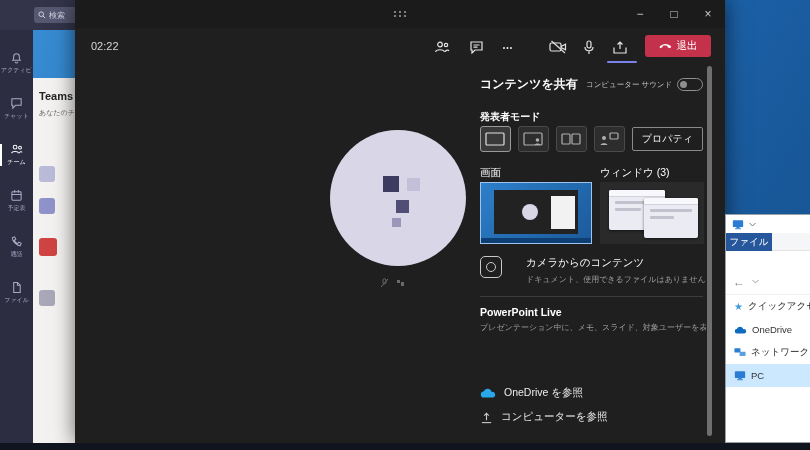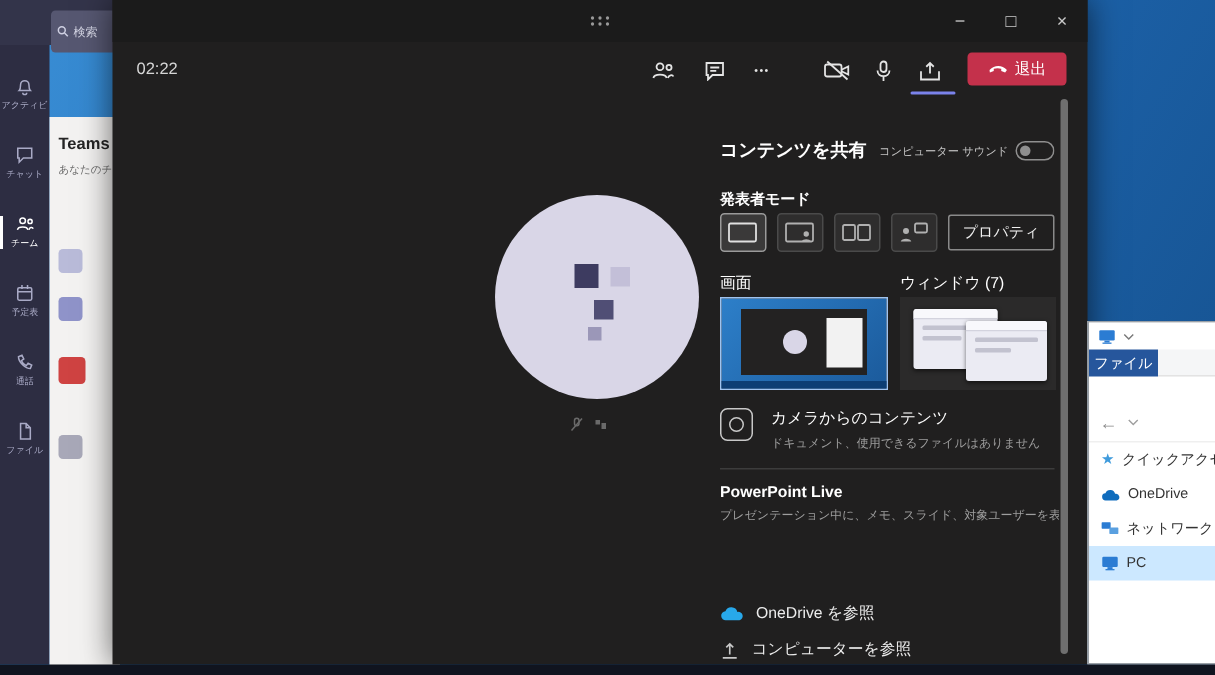--- a/index.html
+++ b/index.html
@@ -3,21 +3,21 @@
 <meta charset="utf-8">
 <style>
   * { margin:0; padding:0; box-sizing:border-box; }
   body { font-family:"Liberation Sans","DejaVu Sans",sans-serif; background:#000; }
   .screen { position:relative; width:810px; height:450px; overflow:hidden;
             background:linear-gradient(120deg,#3a8fd6 0%,#1e66b0 55%,#15508c 100%); }
 
   
   .teams-app { position:absolute; left:0; top:0; width:80px; height:443px; }
   .t-titlebar { position:absolute; left:0; top:0; width:80px; height:30px; background:#33344a; }
-  .t-search { position:absolute; left:34px; top:7px; width:46px; height:28px; background:#565771;
+  .t-search { position:absolute; left:34px; top:7px; width:46px; height:16px; background:#565771;
               border-radius:3px; display:flex; align-items:center; gap:3px; padding:0 4px;
               color:#d3d4e3; font-size:8px; overflow:hidden; white-space:nowrap; }
   .t-rail { position:absolute; left:0; top:30px; width:33px; height:413px; background:#2d2d42;
             display:flex; flex-direction:column; align-items:center; padding-top:10px; }
   .t-rail-item { width:33px; height:46px; display:flex; flex-direction:column; align-items:center;
                  justify-content:center; gap:2px; color:#a9aac6; position:relative; }
   .t-rail-item .lbl { font-size:6px; max-width:31px; overflow:hidden; white-space:nowrap; }
   .t-rail-item.active { color:#ffffff; }
   .t-rail-item.active::before { content:""; position:absolute; left:0; top:12px; bottom:12px;
                                 width:2px; background:#ffffff; }
@@ -47,21 +47,21 @@
              border-radius:3px; display:flex; align-items:center; justify-content:center; gap:5px;
              color:#fff; font-size:10.5px; }
   .m-avatar { position:absolute; left:255px; top:130px; width:136px; height:136px;
               border-radius:50%; background:#d9d6e7; overflow:hidden; }
   .m-avatar .sq { position:absolute; }
   .m-status { position:absolute; left:305px; top:278px; display:flex; gap:7px; opacity:.7; }
   .m-scroll { position:absolute; left:632px; top:66px; width:5px; height:370px;
               background:#6f6f6f; border-radius:3px; }
 
   
-  .panel { position:absolute; left:398px; top:80px; width:236px; bottom:0; color:#fff; }
+  .panel { position:absolute; left:398px; top:64px; width:236px; bottom:0; color:#fff; }
   .p-header { position:absolute; left:7px; top:12px; width:223px; display:flex; align-items:center;
               justify-content:space-between; overflow:hidden; }
   .p-title { font-size:12px; font-weight:bold; white-space:nowrap; }
   .p-sound { display:flex; align-items:center; gap:5px; flex:none; }
   .p-sound .lbl { font-size:7.5px; color:#c4c4c4; white-space:nowrap; max-width:86px; overflow:hidden; }
   .toggle { width:26px; height:13px; border:1px solid #8f8f8f; border-radius:7px; position:relative; flex:none; }
   .toggle::after { content:""; position:absolute; left:2px; top:2px; width:7px; height:7px;
                    border-radius:50%; background:#8f8f8f; }
   .p-presenter { position:absolute; left:7px; top:46px; font-size:10px; font-weight:bold; }
   .p-modes { position:absolute; left:7px; top:62px; width:223px; display:flex; gap:7px; align-items:center; }
@@ -77,21 +77,21 @@
                   border:1px solid #9fc3ef; background:linear-gradient(135deg,#2d7fc9,#1b5a9b); }
   .st-win { position:absolute; left:13px; top:7px; width:84px; height:44px; background:#232222; }
   .st-circle { position:absolute; left:28px; top:14px; width:16px; height:16px; border-radius:50%;
                background:#d9d6e7; }
   .st-panel { position:absolute; right:3px; top:6px; width:24px; height:33px; background:#f2f2f2; }
   .st-task { position:absolute; left:0; right:0; bottom:0; height:5px; background:#0d3e74; }
   .thumb-window { position:absolute; left:127px; top:118px; width:104px; height:62px; background:#2b2a2a; }
   .wt-card { position:absolute; background:#ebebf3; border-radius:2px; box-shadow:0 1px 3px rgba(0,0,0,.55); }
   .wt-card .hd { height:7px; background:#f8f8fc; border-bottom:1px solid #d3d3de; border-radius:2px 2px 0 0; }
   .wt-card .ln { height:3px; background:#c2c2cf; margin:4px 6px 0 6px; border-radius:1px; }
-  .p-camera { position:absolute; left:7px; top:192px; width:223px; display:flex; gap:12px; }
+  .p-camera { position:absolute; left:7px; top:192px; width:223px; display:flex; gap:24px; }
   .cam-icon { flex:none; width:22px; height:22px; border:1.5px solid #c8c8c8; border-radius:5px; position:relative; }
   .cam-icon::after { content:""; position:absolute; left:50%; top:50%; transform:translate(-50%,-50%);
                      width:8px; height:8px; border:1.5px solid #c8c8c8; border-radius:50%; }
   .cam-title { font-size:10.5px; }
   .cam-sub { font-size:8px; color:#9e9e9e; margin-top:4px; white-space:nowrap; overflow:hidden; max-width:188px; }
   .p-div { position:absolute; left:7px; top:232px; width:223px; height:1px; background:#3c3c3c; }
   .p-ppt-title { position:absolute; left:7px; top:242px; font-size:10.5px; font-weight:bold; }
   .p-ppt-sub { position:absolute; left:7px; top:258px; font-size:8px; color:#9e9e9e; width:226px;
                white-space:nowrap; overflow:hidden; }
   .p-nofiles { position:absolute; left:7px; top:280px; font-size:10.5px; color:#d8d8d8; width:136px;
@@ -336,21 +336,21 @@
           <svg width="20" height="14" viewBox="0 0 20 14" fill="none" stroke="#b0b0b0" stroke-width="1.2">
               <rect x="11" y="1" width="8" height="6" rx="1"></rect>
               <circle cx="5" cy="6" r="2" fill="#b0b0b0" stroke="none"></circle>
               <path d="M1.5 13c.6-2.5 6.4-2.5 7 0z" fill="#b0b0b0" stroke="none"></path>
             </svg>
         </div>
         <div class="p-bg-btn">プロパティ</div>
       </div>
 
       <div class="p-lbl-screen">画面</div>
-      <div class="p-lbl-window">ウィンドウ (7)</div>
+      <div class="p-lbl-window">ウィンドウ (3)</div>
 
       <div class="thumb-screen">
         <div class="st-win">
           <div class="st-circle"></div>
           <div class="st-panel"></div>
         </div>
         <div class="st-task"></div>
       </div>
       <div class="thumb-window">
         <div class="wt-card" style="left:9px;top:8px;width:56px;height:40px">

